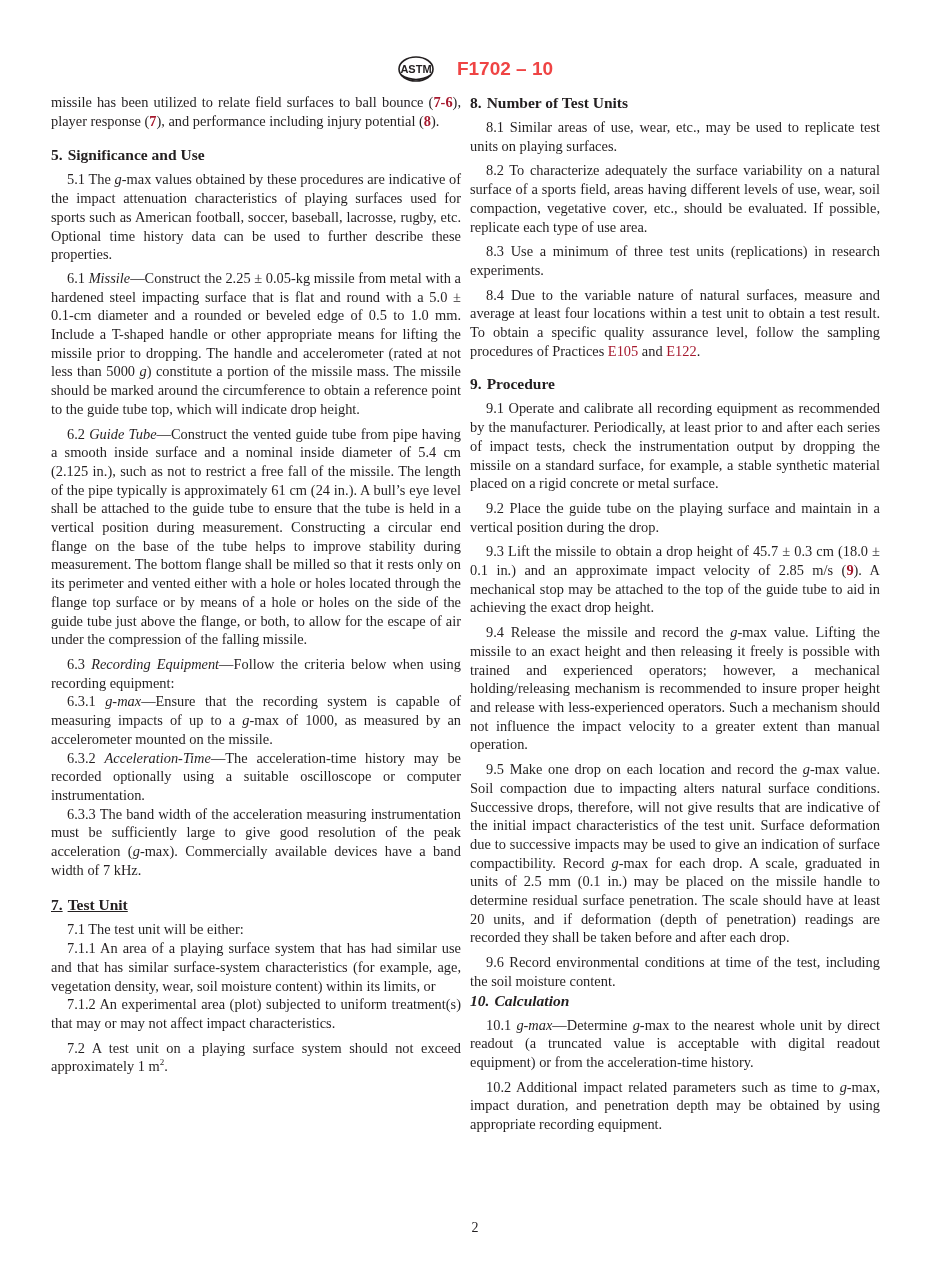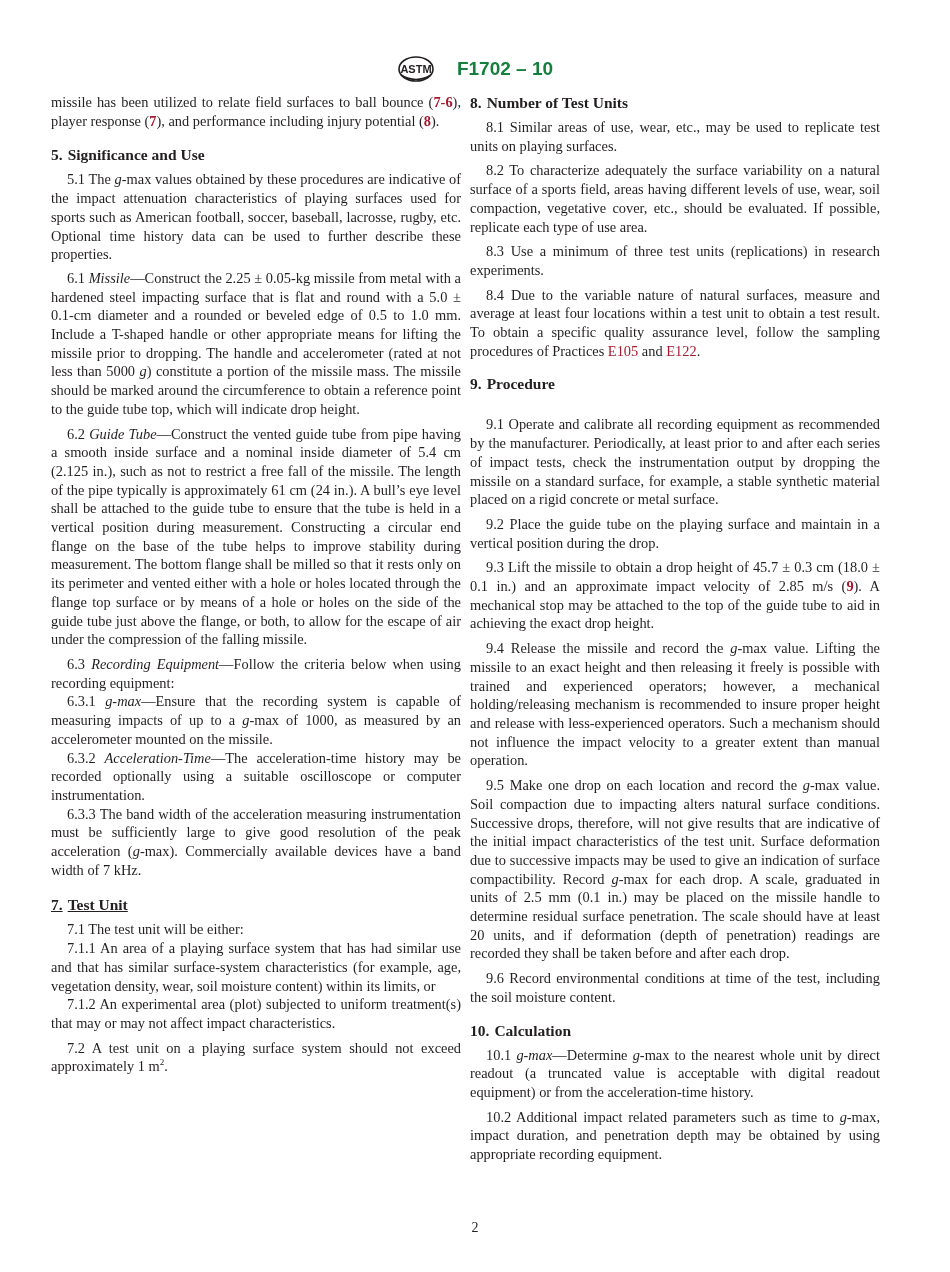--- a/index.html
+++ b/index.html
@@ -1,21 +1,21 @@
 <!DOCTYPE html>
 <html><head>
 <meta charset="utf-8">
 <style>
   html, body { margin: 0; padding: 0; background: #ffffff; }
   body { width: 950px; height: 1272px; position: relative; overflow: hidden;
          font-family: "Liberation Serif", "DejaVu Serif", serif; color: #231f20; }
   .header { position: absolute; top: 55px; left: 0; width: 950px; text-align: center; height: 30px; }
   .header .logo { display: inline-block; vertical-align: middle; width: 38px; height: 28px; margin-right: 18px; }
   .header .code { display: inline-block; vertical-align: middle; font-family: "Liberation Sans", "DejaVu Sans", sans-serif;
-                  font-weight: bold; font-size: 19px; color: #15803d; }
+                  font-weight: bold; font-size: 19px; color: #ef4444; }
   .col { position: absolute; top: 92px; width: 410px; }
   .col.left { left: 51px; }
   .col.right { left: 470px; }
   .p { font-size: 14.4px; line-height: 18.7px; text-align: justify; margin: 0; }
   .p.ind { text-indent: 16px; }
   .p.gap { margin-top: 6px; }
   .p.nogap { margin-top: 0; }
   .h { font-weight: bold; font-size: 15.5px; line-height: 20px; margin: 0; }
   .h .num { margin-right: 5px; }
   .ref { color: #a6192e; }
@@ -59,25 +59,25 @@
 </div>
 
 <div class="col right">
   <h2 class="h" style="margin-top:1px;"><span class="num">8.</span><span>Number of Test Units</span></h2>
   <p class="p ind" style="margin-top:5px;">8.1 Similar areas of use, wear, etc., may be used to replicate test units on playing surfaces.</p>
   <p class="p ind gap">8.2 To characterize adequately the surface variability on a natural surface of a sports field, areas having different levels of use, wear, soil compaction, vegetative cover, etc., should be evaluated. If possible, replicate each type of use area.</p>
   <p class="p ind gap">8.3 Use a minimum of three test units (replications) in research experiments.</p>
   <p class="p ind gap"><span>8.4 Due to the variable nature of natural surfaces, measure and average at least four locations within a test unit to obtain a test result. To obtain a specific quality assurance level, follow the sampling procedures of Practices </span><span class="ref">E105</span><span> and </span><span class="ref">E122</span><span>.</span></p>
 
   <h2 class="h" style="margin-top:14px;"><span class="num">9.</span><span>Procedure</span></h2>
-  <p class="p ind" style="margin-top:21px;">9.1 Operate and calibrate all recording equipment as recommended by the manufacturer. Periodically, at least prior to and after each series of impact tests, check the instrumentation output by dropping the missile on a standard surface, for example, a stable synthetic material placed on a rigid concrete or metal surface.</p>
+  <p class="p ind" style="margin-top:5px;">9.1 Operate and calibrate all recording equipment as recommended by the manufacturer. Periodically, at least prior to and after each series of impact tests, check the instrumentation output by dropping the missile on a standard surface, for example, a stable synthetic material placed on a rigid concrete or metal surface.</p>
   <p class="p ind gap">9.2 Place the guide tube on the playing surface and maintain in a vertical position during the drop.</p>
   <p class="p ind gap"><span>9.3 Lift the missile to obtain a drop height of 45.7 ± 0.3 cm (18.0 ± 0.1 in.) and an approximate impact velocity of 2.85 m/s (</span><span class="refb">9</span><span>). A mechanical stop may be attached to the top of the guide tube to aid in achieving the exact drop height.</span></p>
   <p class="p ind gap"><span>9.4 Release the missile and record the </span><span class="it">g</span><span>-max value. Lifting the missile to an exact height and then releasing it freely is possible with trained and experienced operators; however, a mechanical holding/releasing mechanism is recommended to insure proper height and release with less-experienced operators. Such a mechanism should not influence the impact velocity to a greater extent than manual operation.</span></p>
   <p class="p ind gap"><span>9.5 Make one drop on each location and record the </span><span class="it">g</span><span>-max value. Soil compaction due to impacting alters natural surface conditions. Successive drops, therefore, will not give results that are indicative of the initial impact characteristics of the test unit. Surface deformation due to successive impacts may be used to give an indication of surface compactibility. Record </span><span class="it">g</span><span>-max for each drop. A scale, graduated in units of 2.5 mm (0.1 in.) may be placed on the missile handle to determine residual surface penetration. The scale should have at least 20 units, and if deformation (depth of penetration) readings are recorded they shall be taken before and after each drop.</span></p>
   <p class="p ind gap">9.6 Record environmental conditions at time of the test, including the soil moisture content.</p>
 
-  <h2 class="h" style="margin-top:14px;"><span class="num">10.</span><span>Calculation</span></h2>
+  <h2 class="h" style="font-style:italic;"><span class="num">10.</span><span>Calculation</span></h2>
   <p class="p ind" style="margin-top:5px;"><span>10.1 </span><span class="it">g-max</span><span>—Determine </span><span class="it">g</span><span>-max to the nearest whole unit by direct readout (a truncated value is acceptable with digital readout equipment) or from the acceleration-time history.</span></p>
   <p class="p ind gap"><span>10.2 Additional impact related parameters such as time to </span><span class="it">g</span><span>-max, impact duration, and penetration depth may be obtained by using appropriate recording equipment.</span></p>
 </div>
 
 <div class="footer">2</div>
 
 </body></html>

